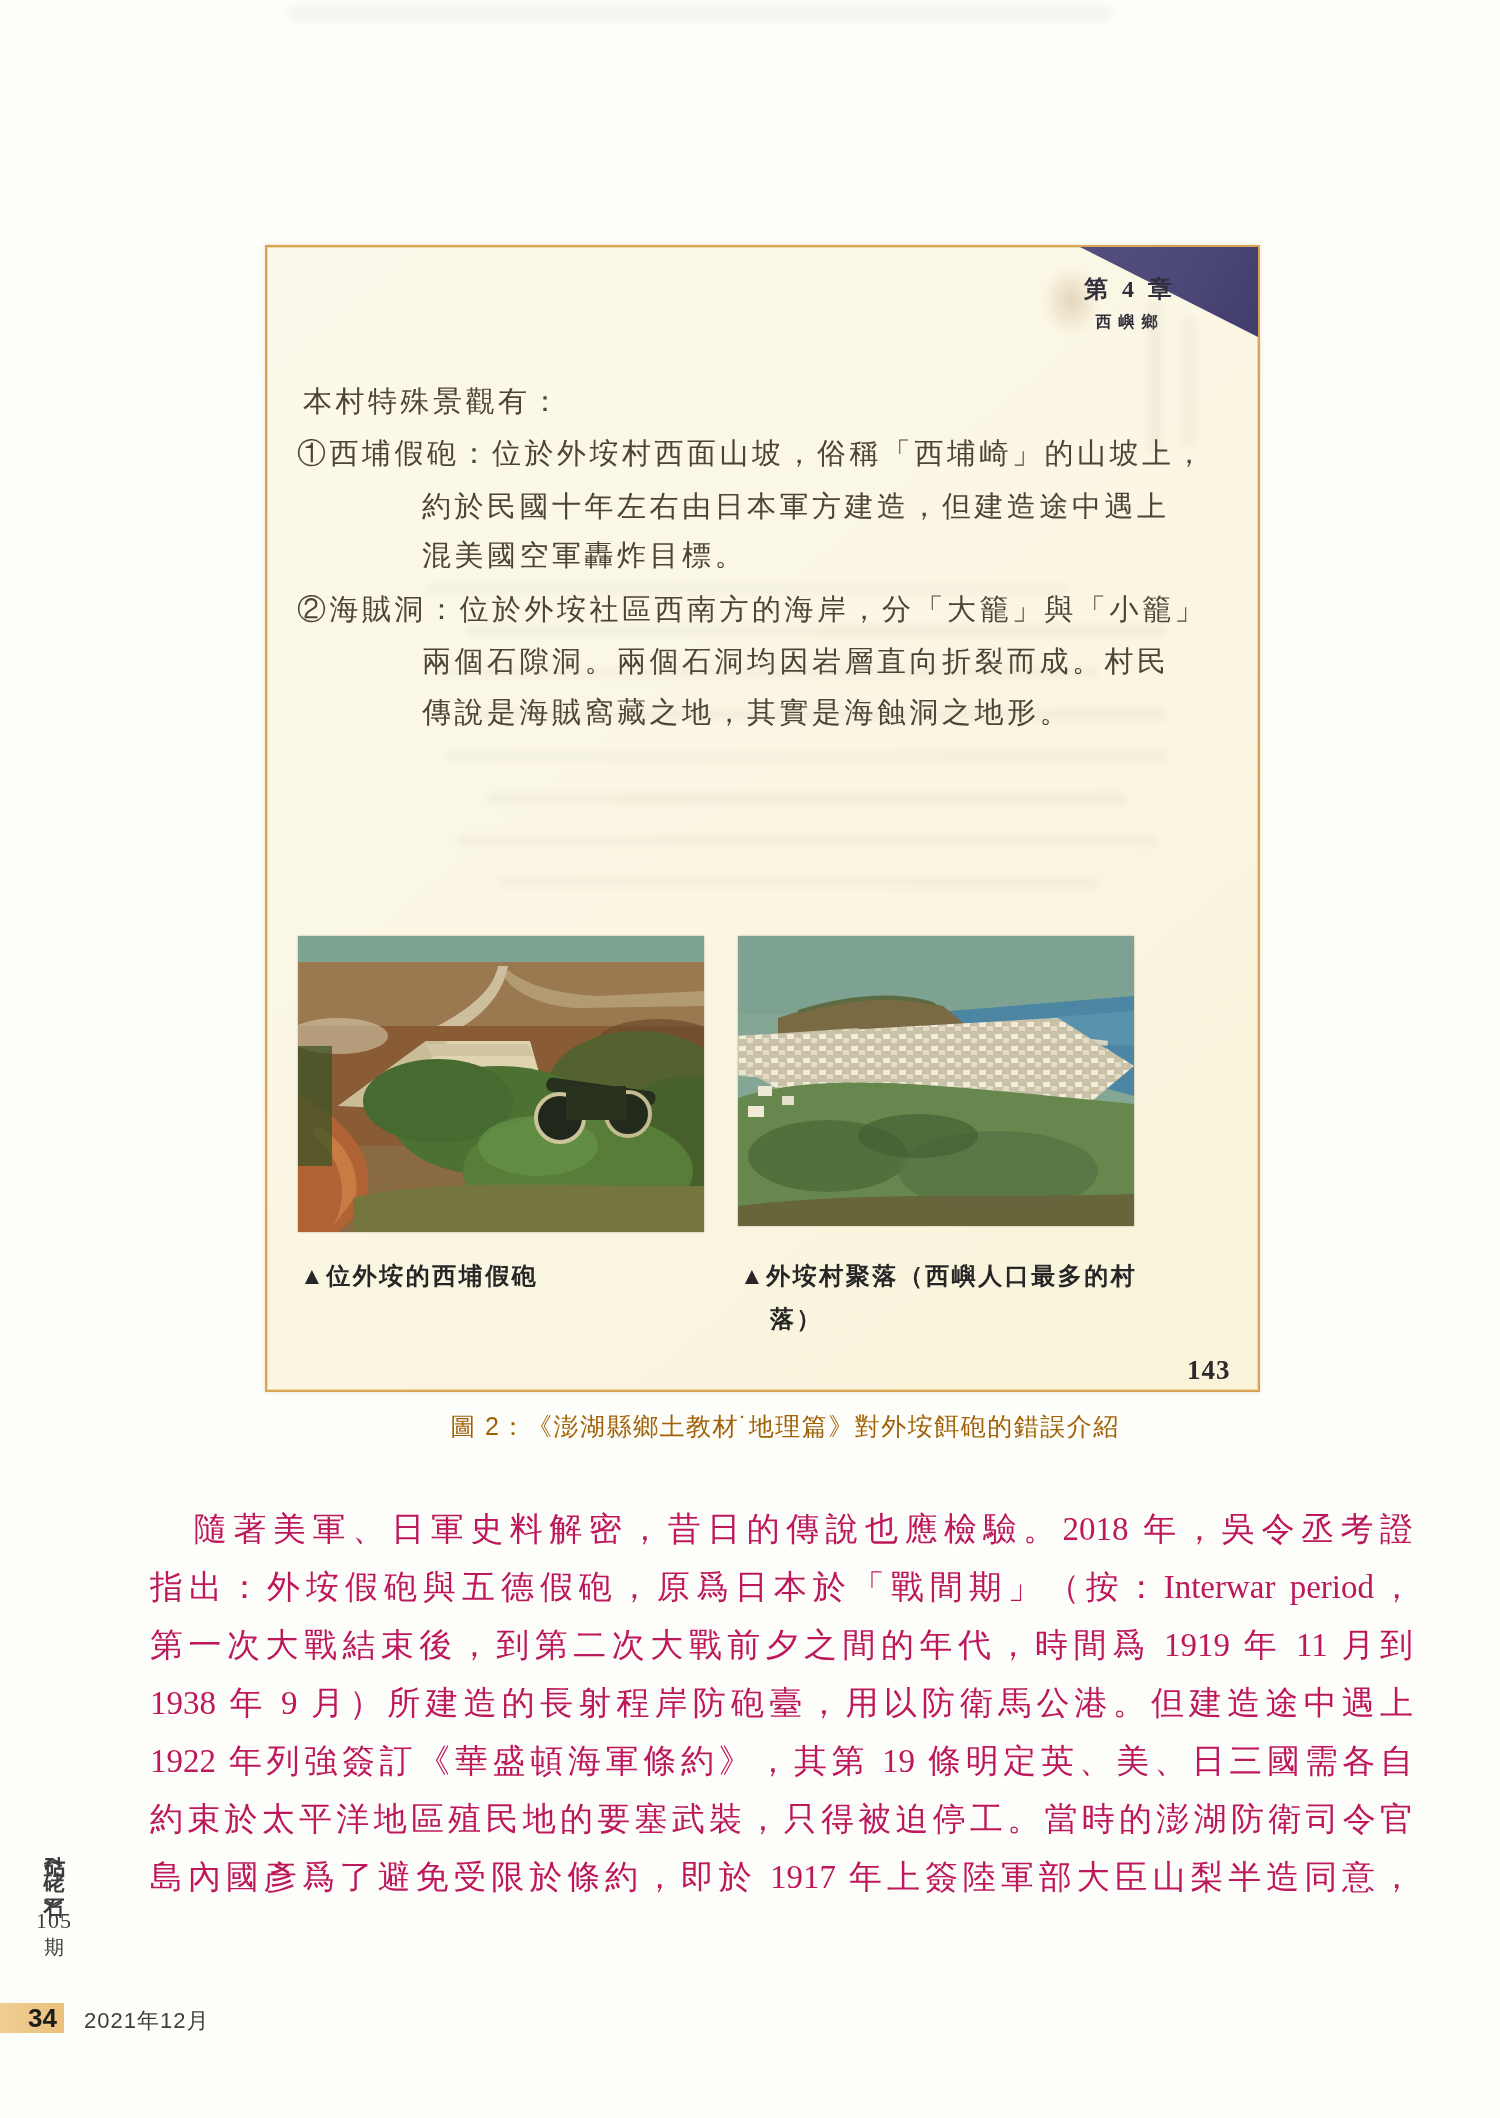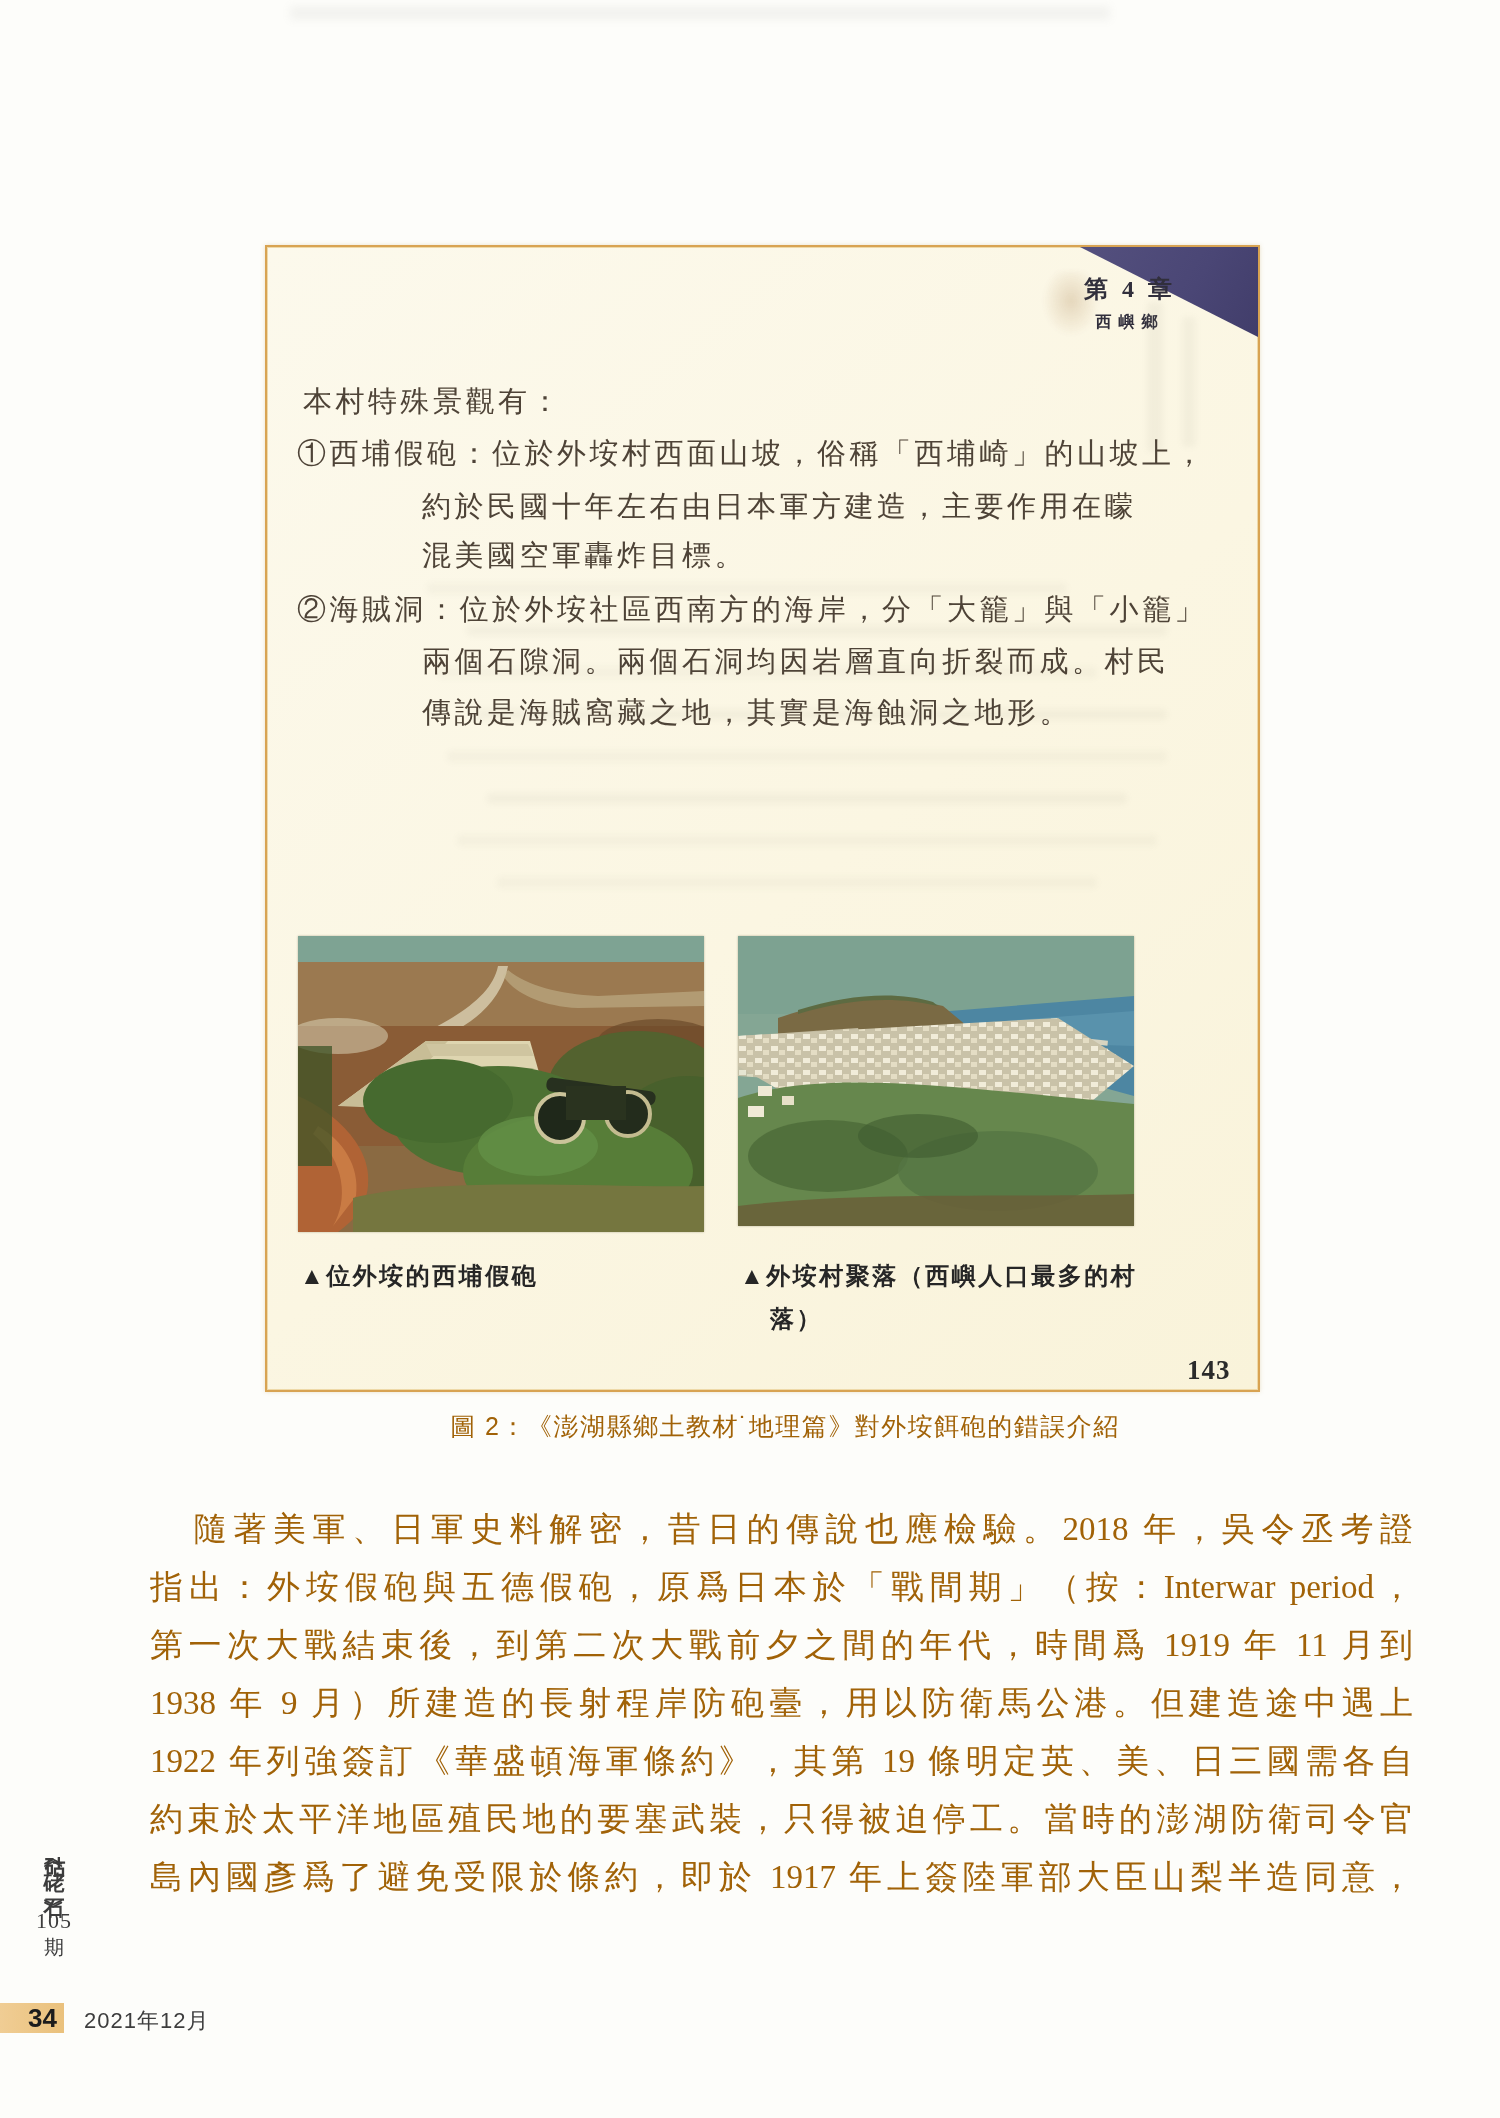--- a/index.html
+++ b/index.html
@@ -50,21 +50,21 @@
   }
   .ghost{position:absolute;background:#8d8a76;filter:blur(3px);border-radius:4px;}
   
   .figure-caption{
     position:absolute;left:0;top:1410px;width:1500px;text-align:center;
     font-size:25px;letter-spacing:1.5px;color:#a16207;padding-left:35px;
   }
   .body-text{
     position:absolute;left:150px;top:1500px;width:1263px;
     font-family:"Liberation Serif","DejaVu Serif",serif;
-    font-size:33px;color:#a16207;
+    font-size:33px;color:#be185d;
   }
   .body-line{
     height:58px;line-height:58px;white-space:nowrap;
     text-align:justify;text-align-last:justify;
   }
   .body-line.indent{text-indent:44px;}
   
   .journal-side{
     position:absolute;left:34px;top:1852px;width:40px;
     display:flex;flex-direction:column;align-items:center;
@@ -112,21 +112,21 @@
   <div class="ghost" style="left:210px;top:462px;width:690px;height:11px;opacity:.07;"></div>
   <div class="ghost" style="left:180px;top:504px;width:720px;height:11px;opacity:.06;"></div>
   <div class="ghost" style="left:220px;top:546px;width:640px;height:11px;opacity:.07;"></div>
   <div class="ghost" style="left:190px;top:588px;width:700px;height:11px;opacity:.06;"></div>
   <div class="ghost" style="left:230px;top:630px;width:600px;height:11px;opacity:.06;"></div>
   <div class="ghost" style="left:880px;top:55px;width:16px;height:150px;opacity:.08;"></div>
   <div class="ghost" style="left:915px;top:70px;width:14px;height:130px;opacity:.07;"></div>
 
   <div class="excerpt-line" style="left:36px;top:135px;">本村特殊景觀有：</div>
   <div class="excerpt-line" style="left:30px;top:187px;">①西埔假砲：位於外垵村西面山坡，俗稱「西埔崎」的山坡上，</div>
-  <div class="excerpt-line" style="left:155px;top:240px;">約於民國十年左右由日本軍方建造，主要作用在矇</div>
+  <div class="excerpt-line" style="left:155px;top:240px;">約於民國十年左右由日本軍方建造，但建造途中遇上</div>
   <div class="excerpt-line" style="left:155px;top:289px;">混美國空軍轟炸目標。</div>
   <div class="excerpt-line" style="left:30px;top:343px;">②海賊洞：位於外垵社區西南方的海岸，分「大籠」與「小籠」</div>
   <div class="excerpt-line" style="left:155px;top:395px;">兩個石隙洞。兩個石洞均因岩層直向折裂而成。村民</div>
   <div class="excerpt-line" style="left:155px;top:446px;">傳說是海賊窩藏之地，其實是海蝕洞之地形。</div>
 
   <svg class="photo" style="left:31px;top:689px;" width="406" height="296" viewBox="0 0 406 296">
     <rect x="0" y="0" width="406" height="296" fill="#8a6a42"></rect>
     <rect x="0" y="0" width="406" height="30" fill="#7ea393"></rect>
     <rect x="0" y="26" width="406" height="70" fill="#9b7950"></rect>
     <path d="M200,30 C195,55 170,75 130,95 L110,110 L150,98 C180,85 205,60 210,30 Z" fill="#d9d0b2" opacity=".8"></path>

